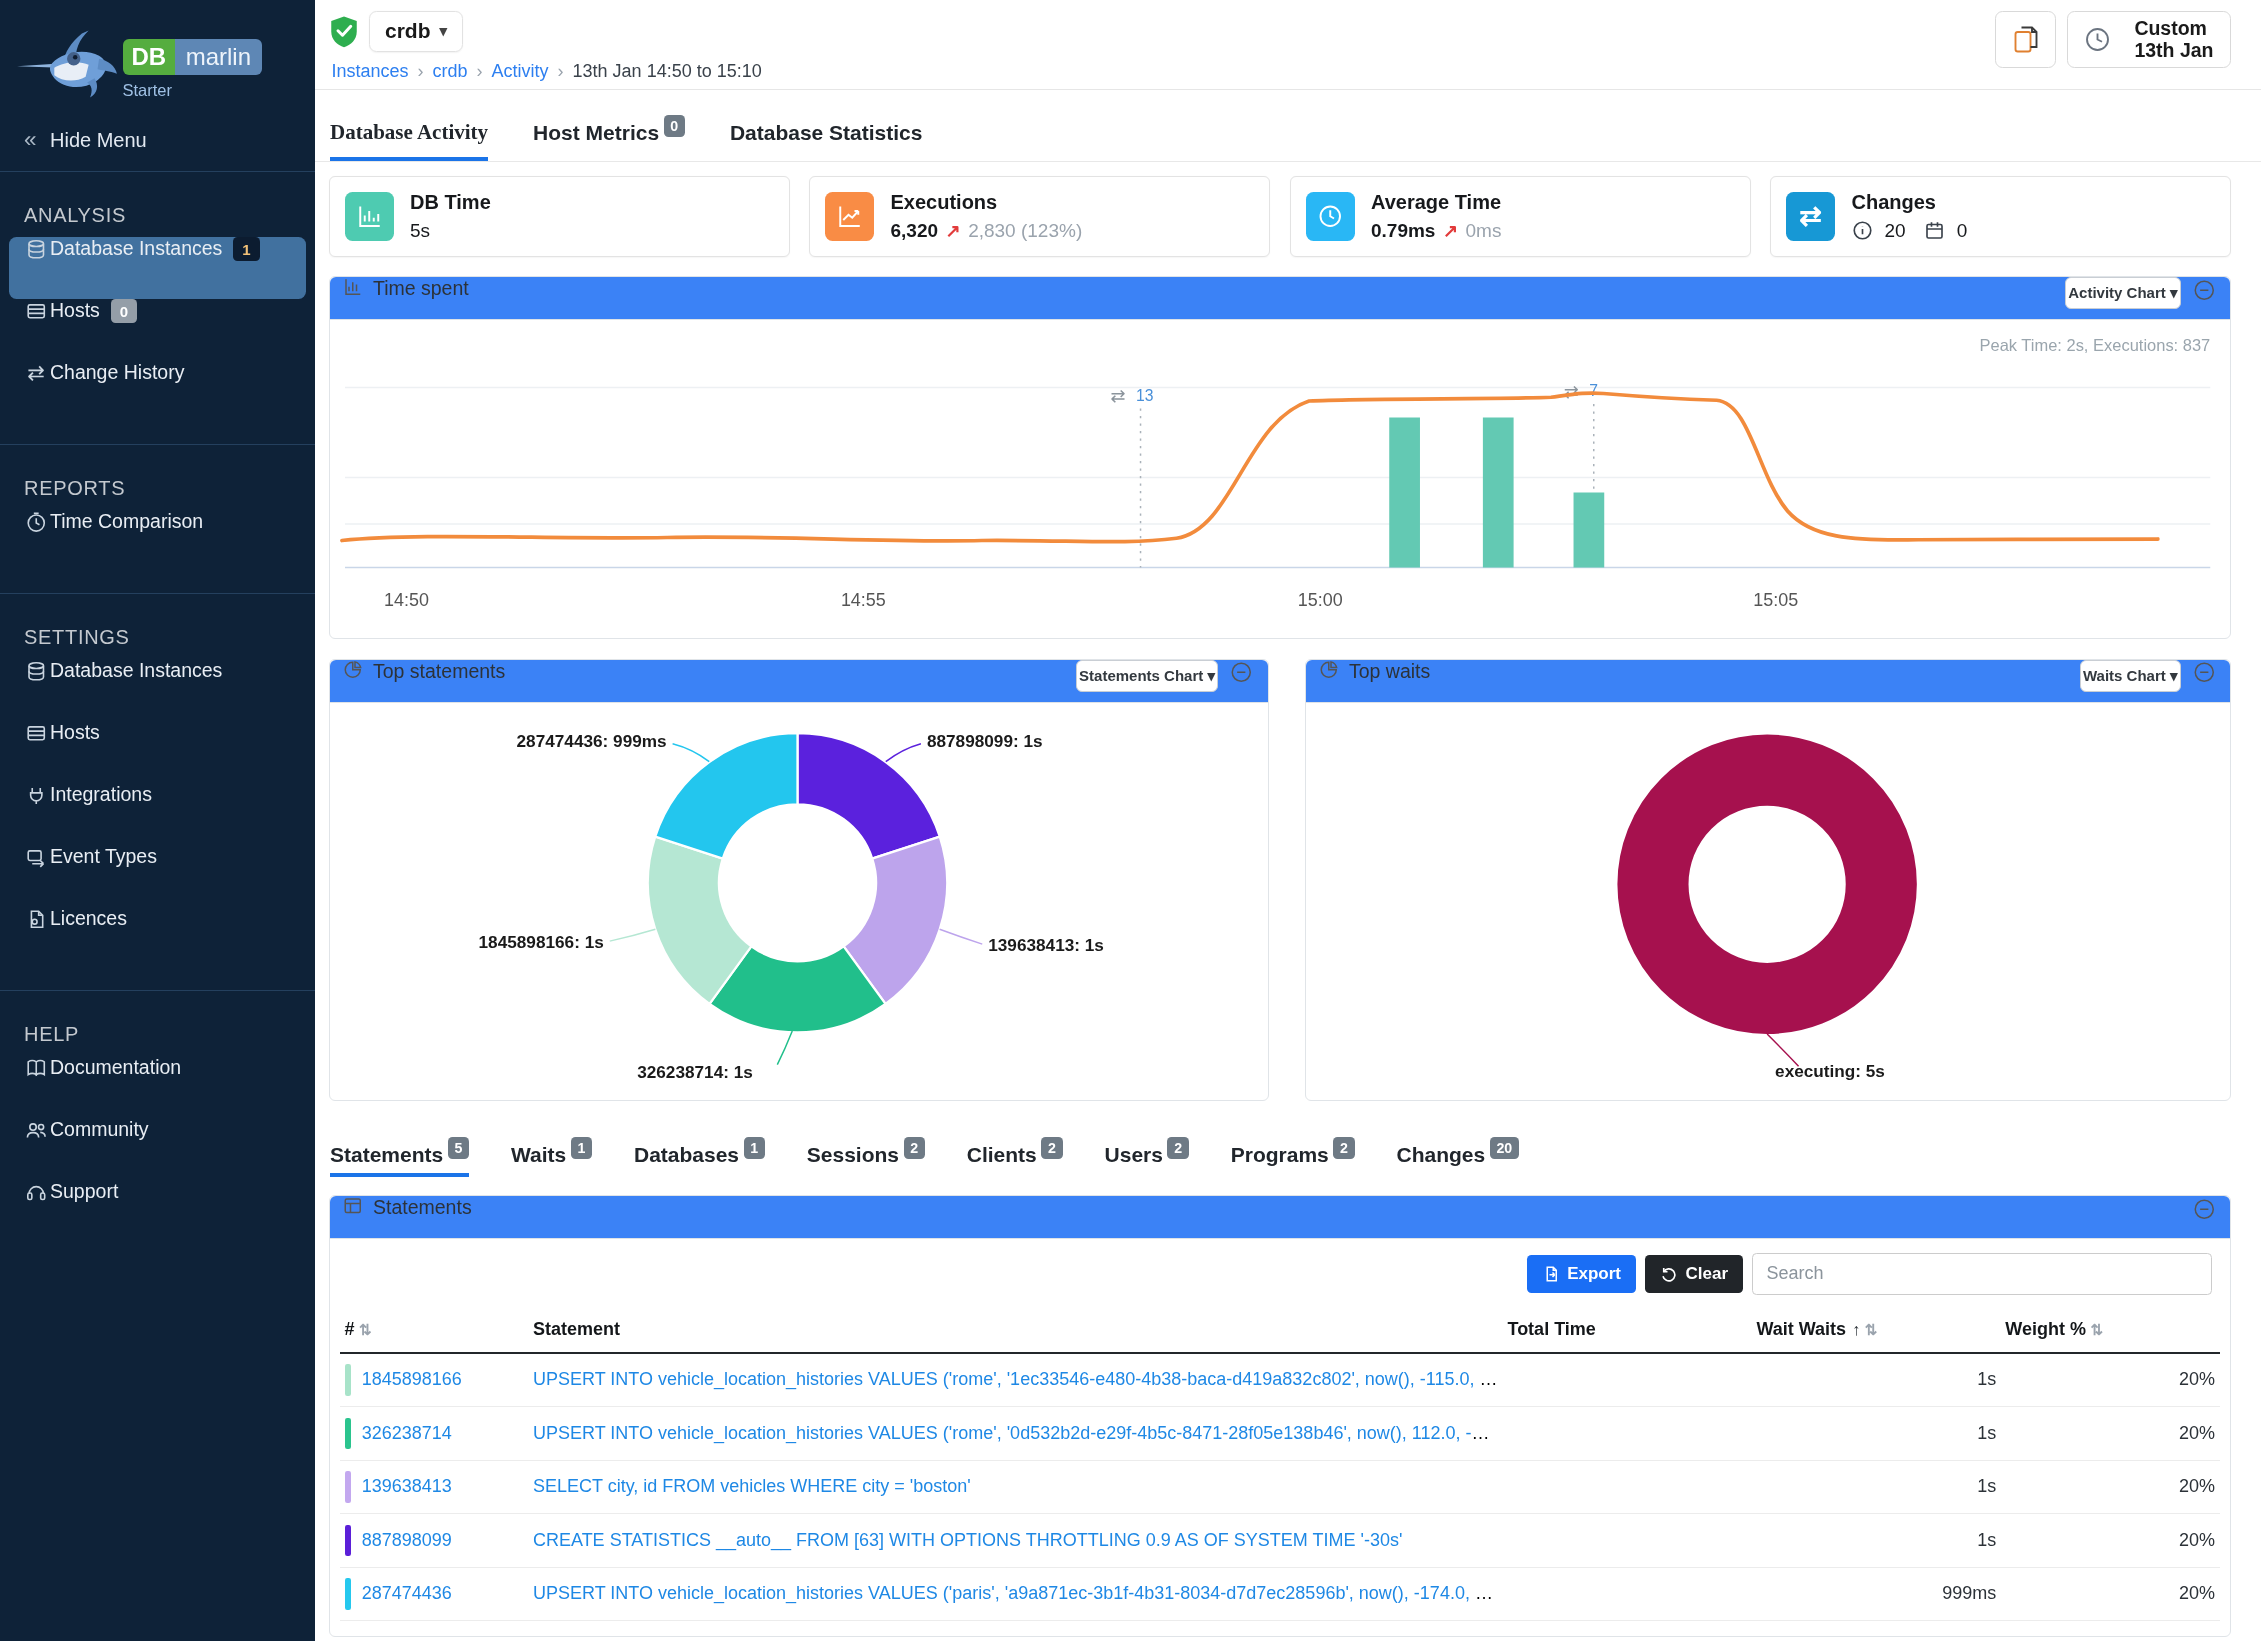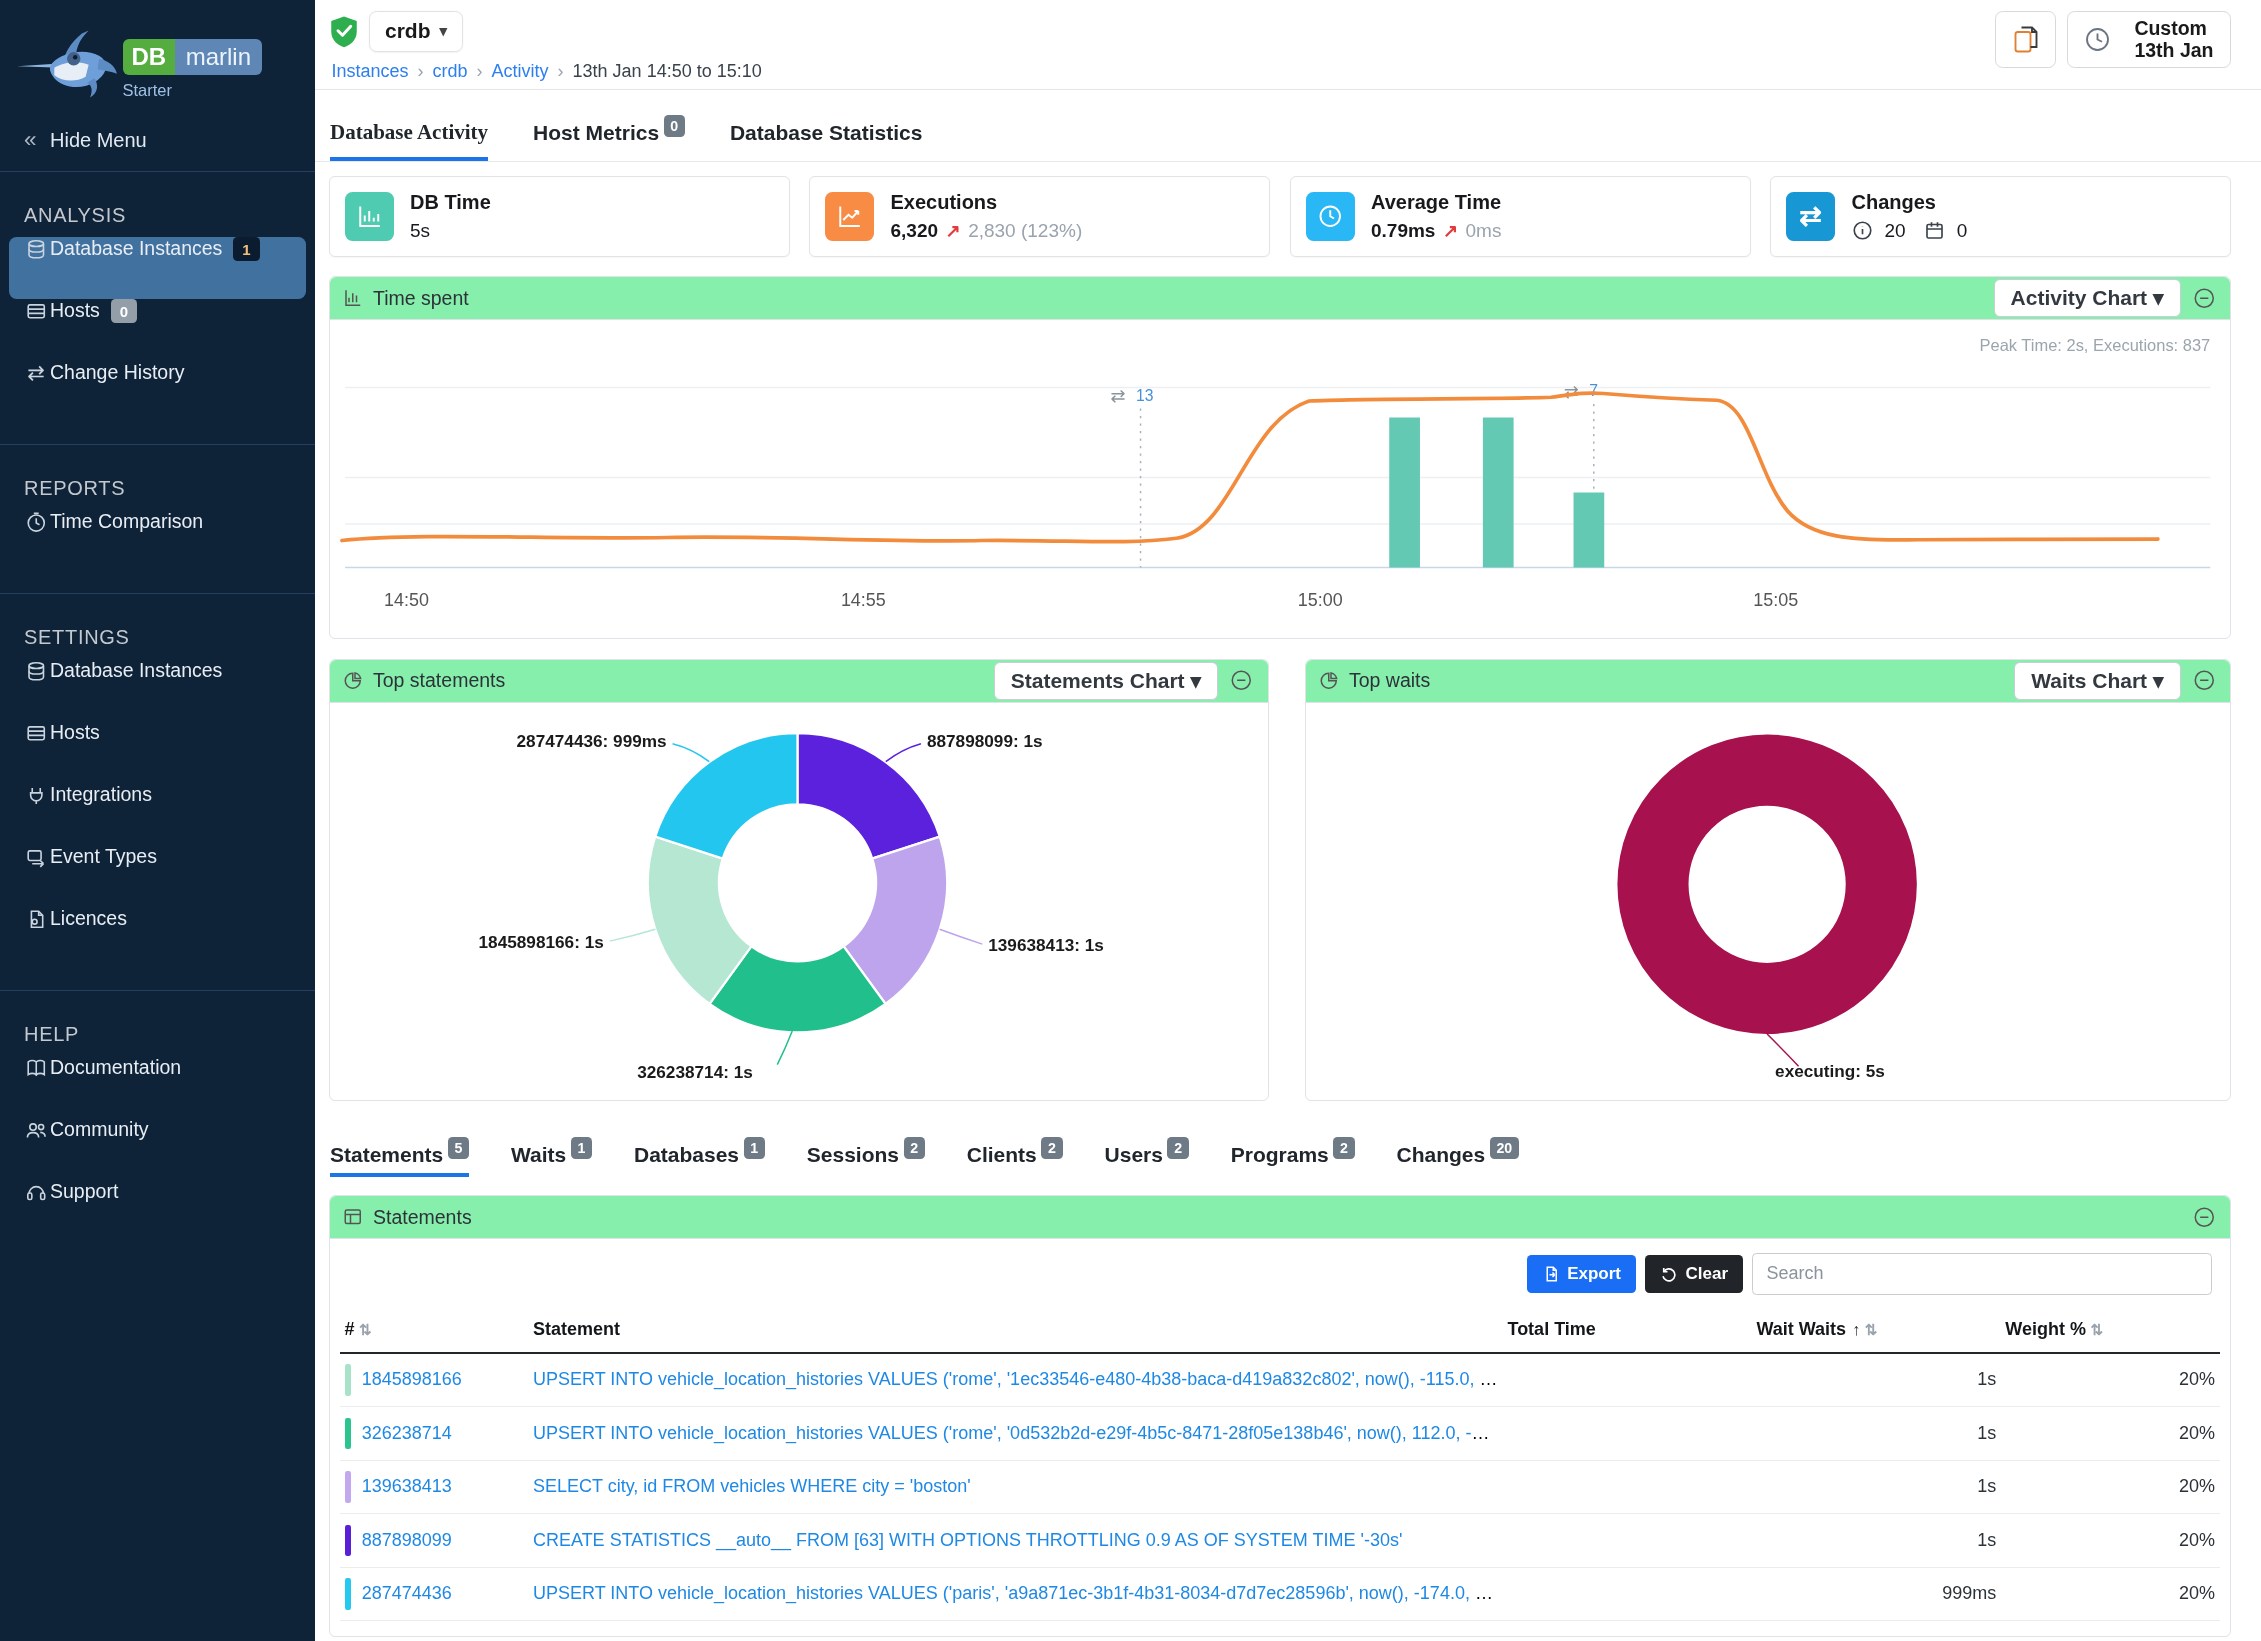--- a/index.html
+++ b/index.html
@@ -52,23 +52,23 @@
   .card { flex:1; border:0.7px solid #e3e3e3; border-radius:6px; background:#fff; box-shadow:0 0.7px 1.5px rgba(0,0,0,.04); padding:13.5px 15px; display:flex; gap:16.5px; align-items:center; height:81px; }
   .card-icon { width:49px; height:49px; border-radius:7.5px; display:flex; align-items:center; justify-content:center; color:#fff; flex:none; }
   .card-title { font-size:20px; font-weight:bold; color:#17191c; }
   .card-value-row { font-size:19px; color:#17191c; margin-top:6px; display:flex; align-items:center; gap:7.5px; }
   .delta-arrow { color:#e23b3b; font-size:18px; font-weight:bold; }
   .delta-val { color:#9aa3ad; }
   .chg-num { margin:0 10.5px 0 4.5px; }
 
   
   .panel { border:0.7px solid #e0e4e8; border-radius:6px; background:#fff; }
-  .panel-head { background:#86efac; border-bottom:0.7px solid #dfe3e7; border-radius:6px 6px 0 0; display:flex; align-items:center; padding:0 13.5px; height:43px; font-size:19.5px; color:#2c3238; gap:10.5px; }
+  .panel-head { background:#3b82f6; border-bottom:0.7px solid #dfe3e7; border-radius:6px 6px 0 0; display:flex; align-items:flex-start; padding:0 13.5px; height:43px; font-size:19.5px; color:#2c3238; gap:10.5px; }
   .panel-head .grow { flex:1; }
-  .mini-btn { background:#fff; border:0.7px solid #c9ced4; border-radius:6px; font-size:21px; font-weight:bold; color:#33393f; padding:6px 16px; cursor:pointer; white-space:nowrap; }
+  .mini-btn { background:#fff; border:0.7px solid #c9ced4; border-radius:6px; font-size:15px; font-weight:bold; color:#33393f; padding:6px 2px; cursor:pointer; white-space:nowrap; }
   .collapse { width:25.5px; height:25.5px; color:#555; cursor:pointer; display:flex; align-items:center; justify-content:center; }
 
   .time-panel { margin:19.5px 30px 0 13.5px; }
   .chart-body { position:relative; height:318px; }
 
   .charts-row { display:flex; gap:36px; margin:19.5px 30px 0 13.5px; }
   .chart-card-1 { width:940px; }
   .chart-card-2 { flex:1; }
   .donut-body { position:relative; height:397px; }
 

